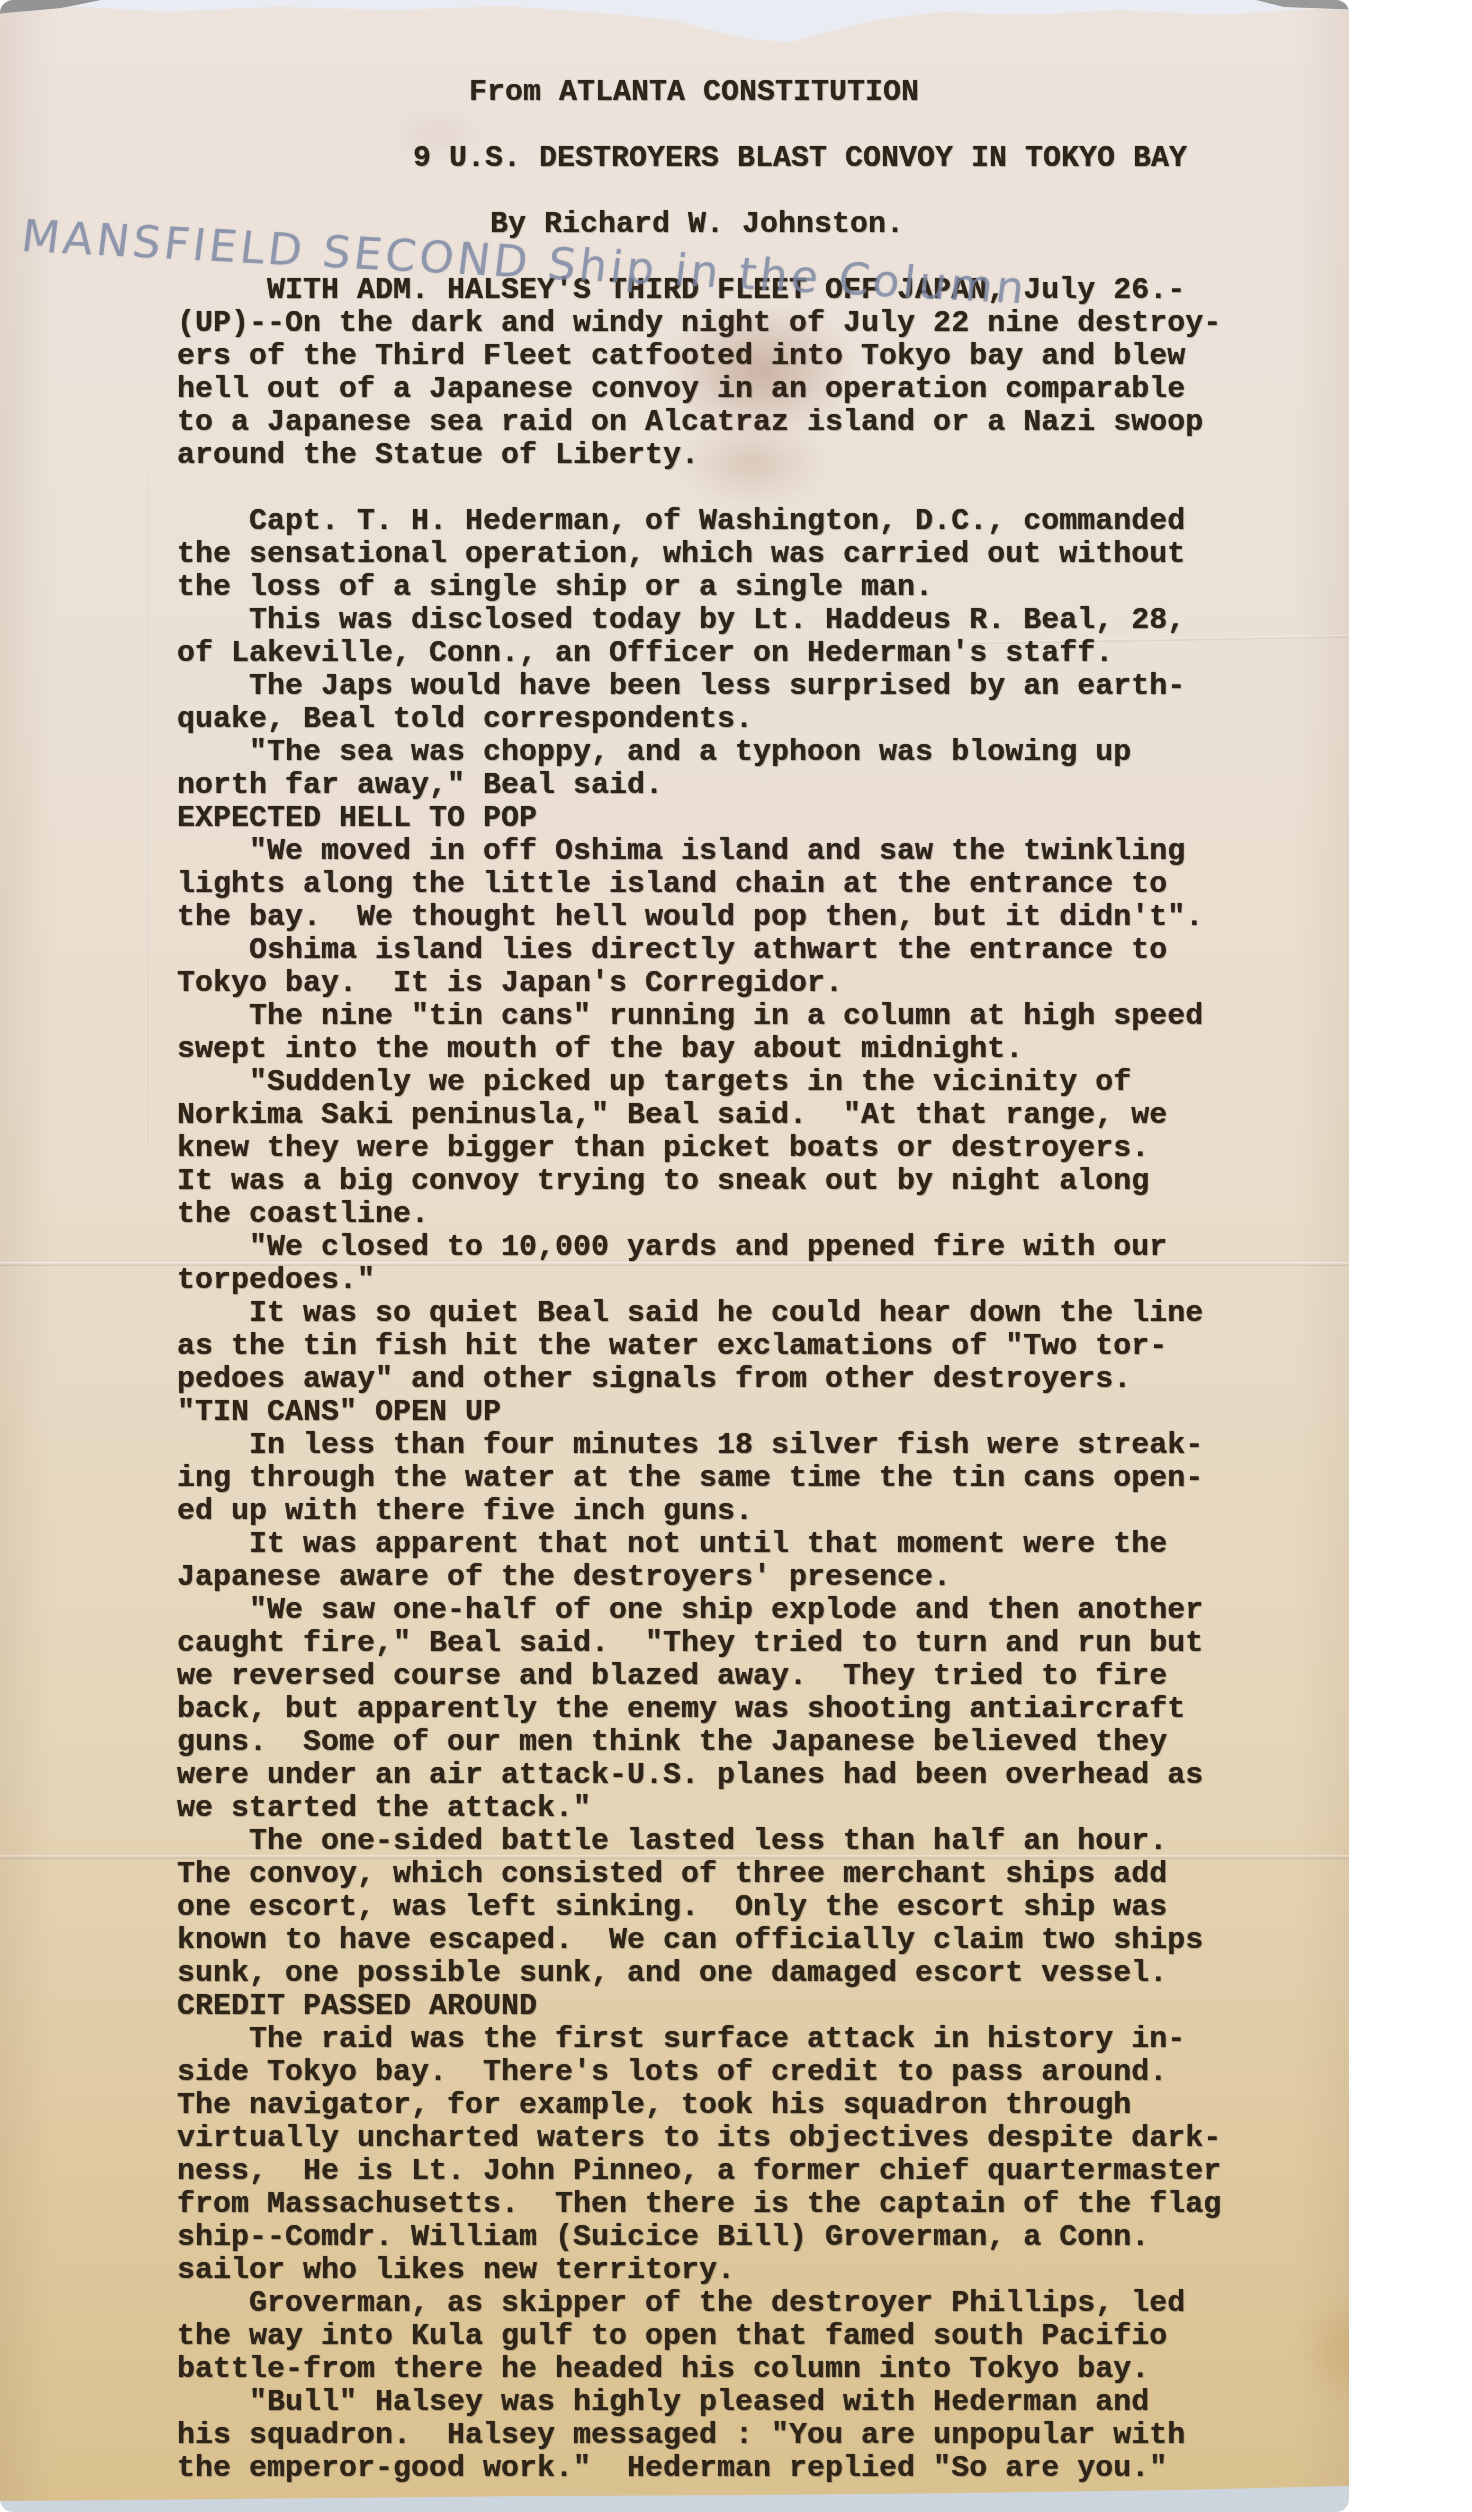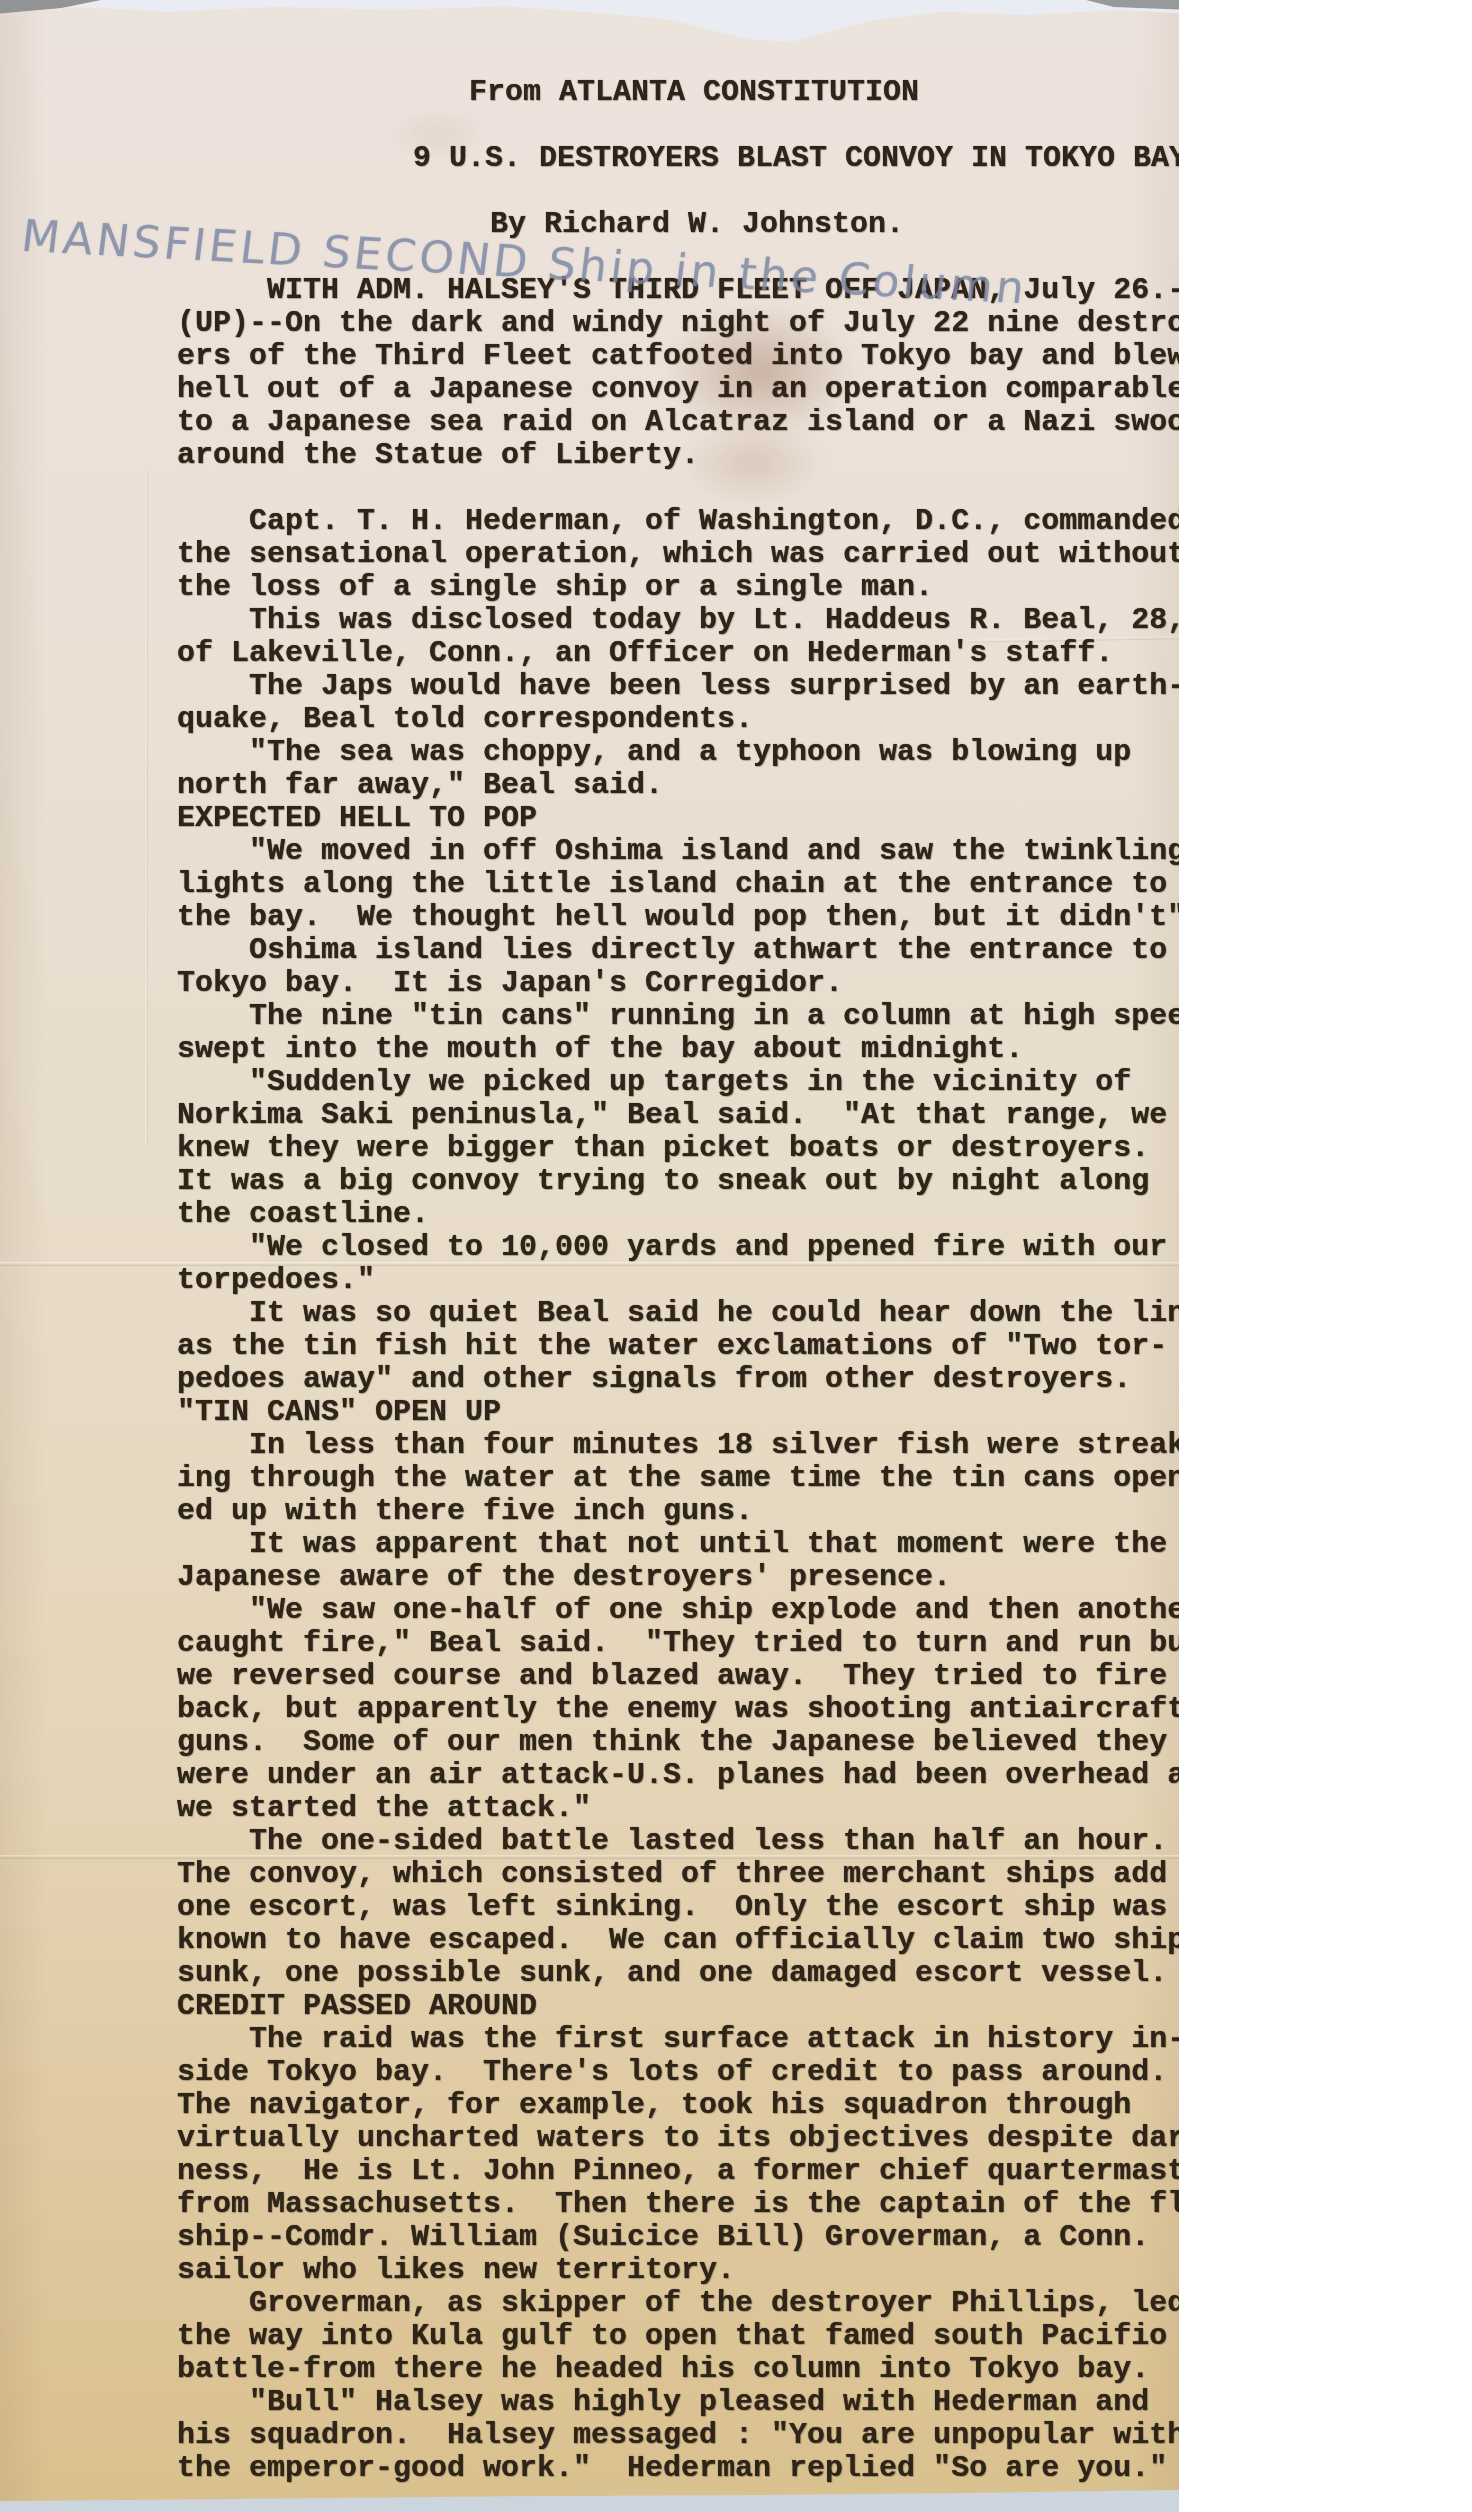--- a/index.html
+++ b/index.html
@@ -1,19 +1,20 @@
 <!DOCTYPE html>
 <html style="font-size:13.5px"><head>
 <meta charset="utf-8">
 <style>
   html,body { margin:0; padding:0; }
   .page {
-    position:relative; width:1179px; height:2512px; overflow:hidden;
+    position:relative; width:1349px; height:2512px; overflow:hidden;
     background:linear-gradient(180deg,#e9edf3 0%, #e3e8ef 50%, #ccd4dd 100%);
     font-family:"Liberation Mono", monospace;
+    border-radius:13px;
   }
   .corner-sliver { position:absolute; opacity:.55; }
   .corner-sliver.tl { left:0; top:0; width:101px; height:17px;
     background:#4a4a48; clip-path:polygon(0 0,100% 0,55% 55%,0 100%); }
   .corner-sliver.tr { right:0; top:0; width:93px; height:11.8px;
     background:#55534e; clip-path:polygon(0 0,100% 0,100% 80%,30% 60%); }
   .paper {
     position:absolute; inset:0;
     background:linear-gradient(180deg,
       #ede3dd 0%, #eae0d4 28%, #e8dcc9 50%,

